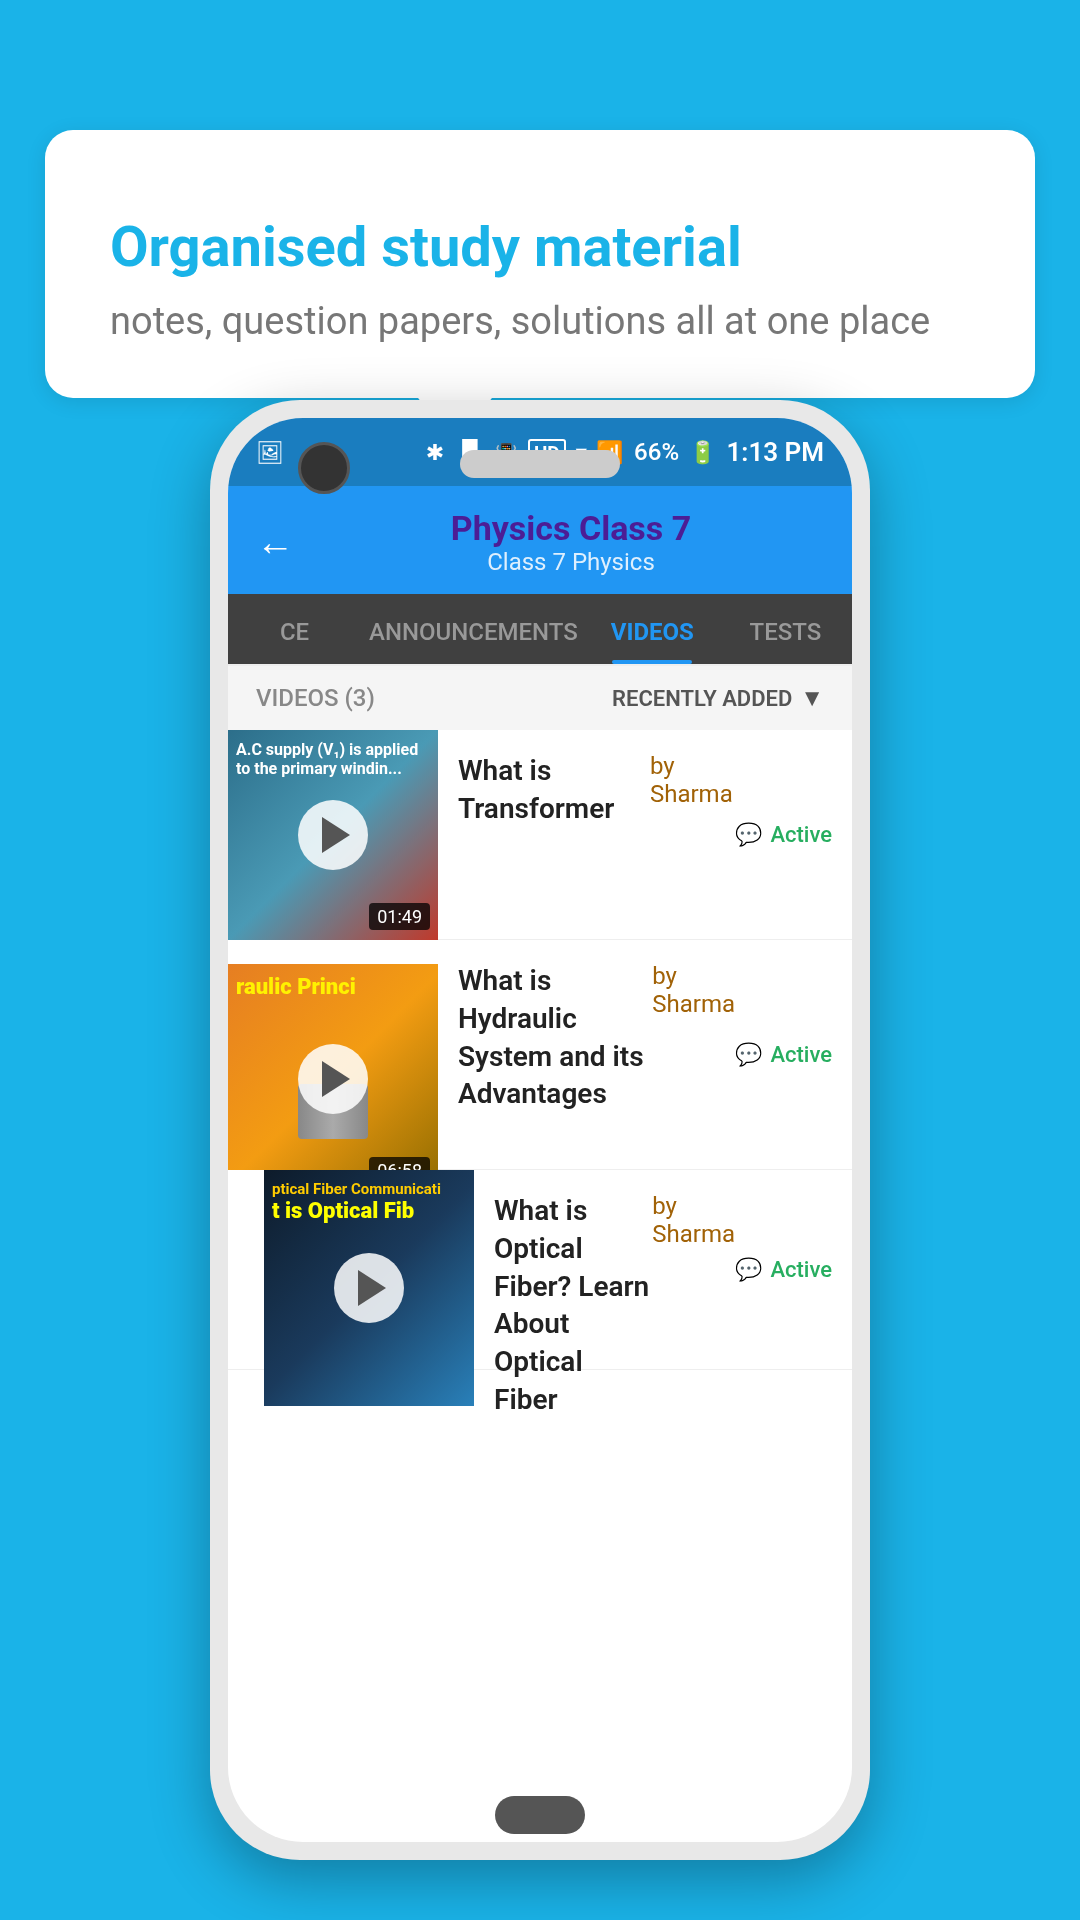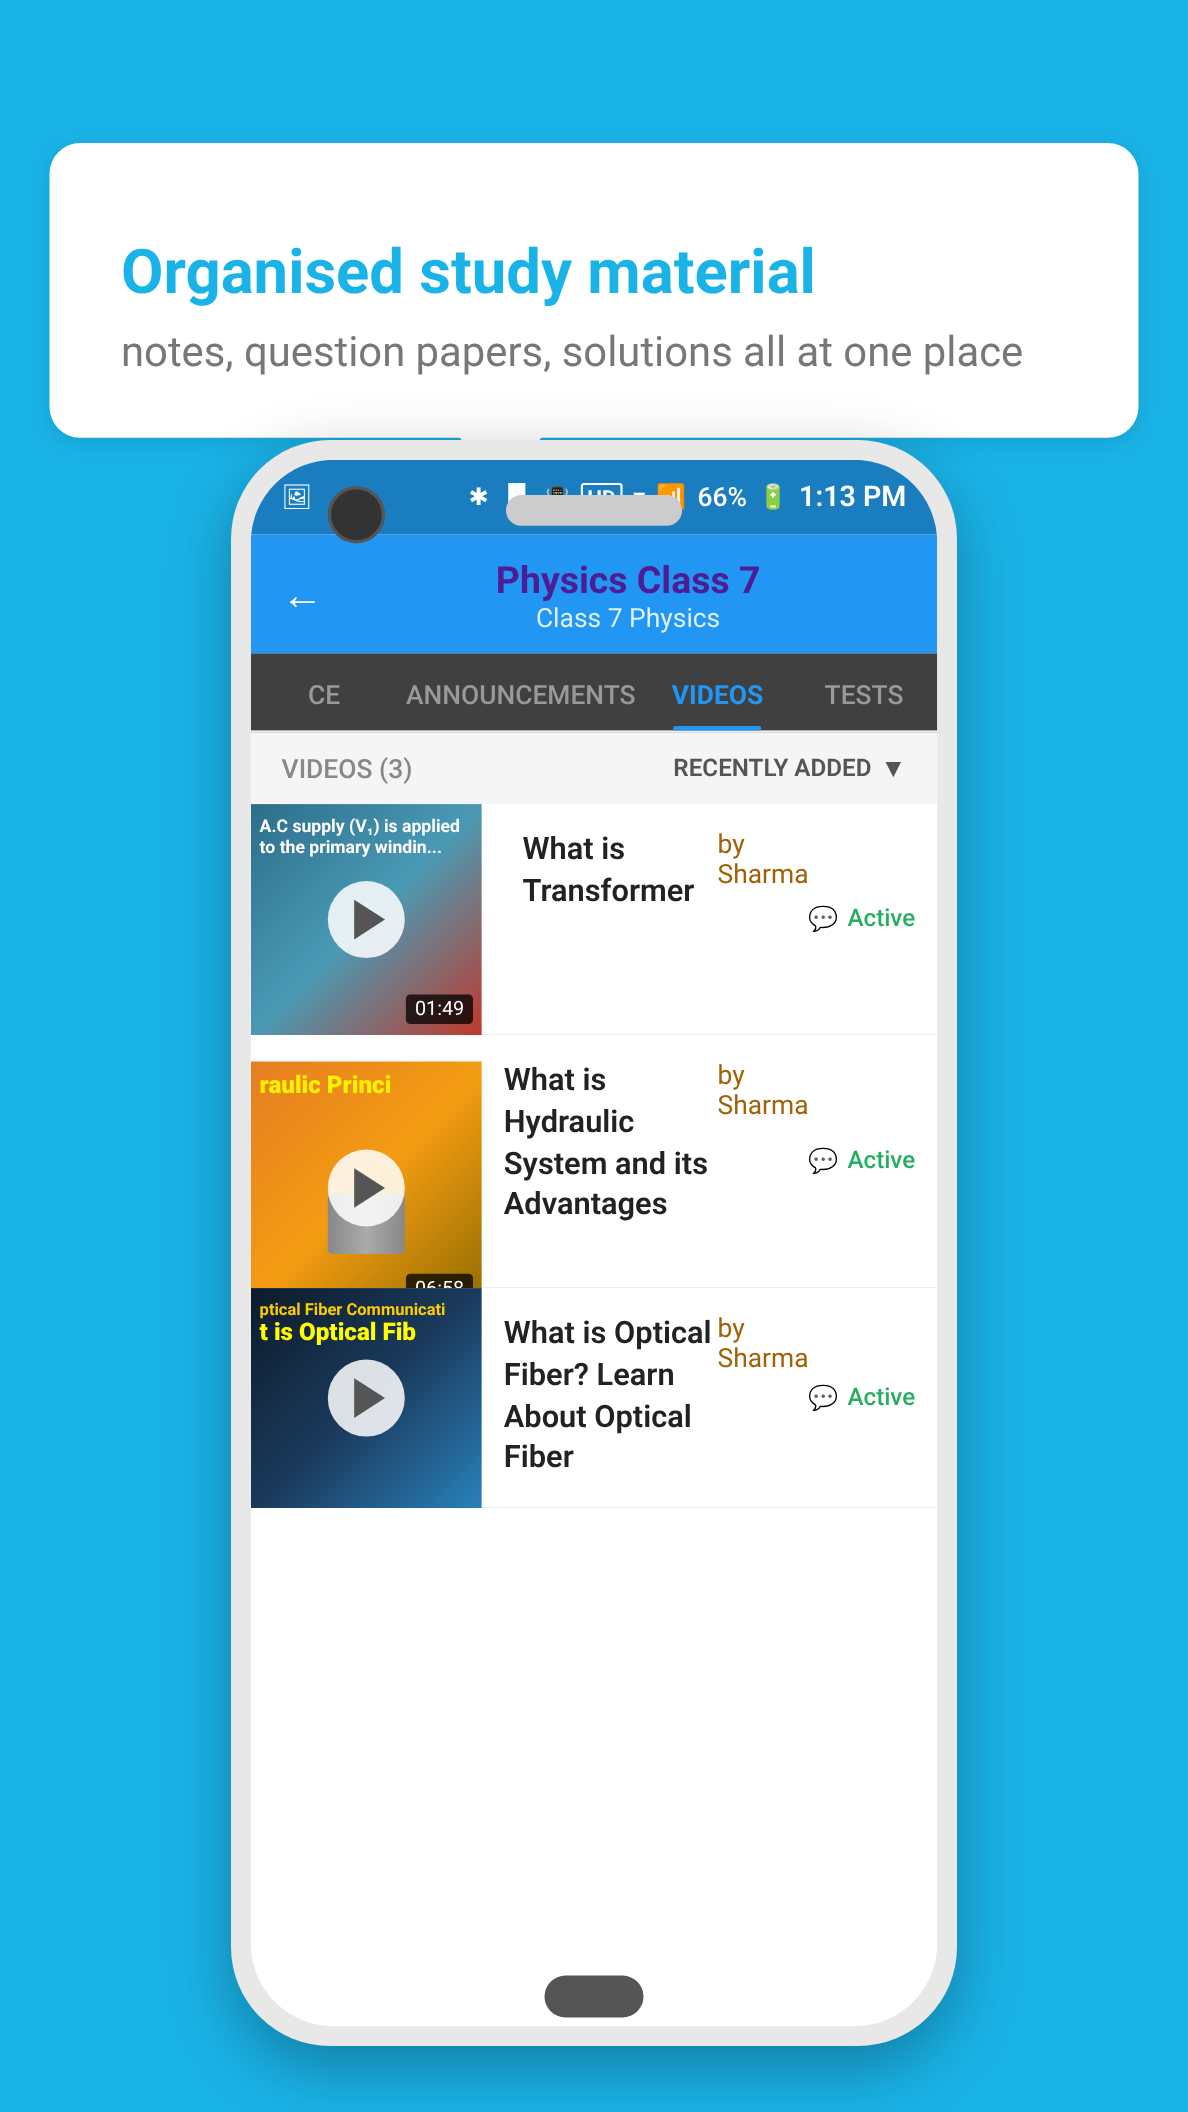--- a/index.html
+++ b/index.html
@@ -384,24 +384,25 @@
       position: relative;
     }
 
     .thumb-item-1 {
       height: 210px;
     }
     .thumb-item-2 {
       height: 230px;
     }
     .thumb-item-3 {
-      height: 200px;
-    }
-
-    .video-item-1 { height: 210px; gap: 17px; }
+      height: 236px;
+      margin-left: 36px;
+    }
+
+    .video-item-1 { height: 210px; }
     .video-item-2 { height: 230px; }
     .video-item-3 { height: 200px; }
   </style>
 </head>
 <body>
 
 <div style="position:absolute;top:0;left:0;width:1080px;height:1920px;background:#1ab3e8;"></div>
 
 <div class="speech-bubble">
   <div class="bubble-title">Organised study material</div>

